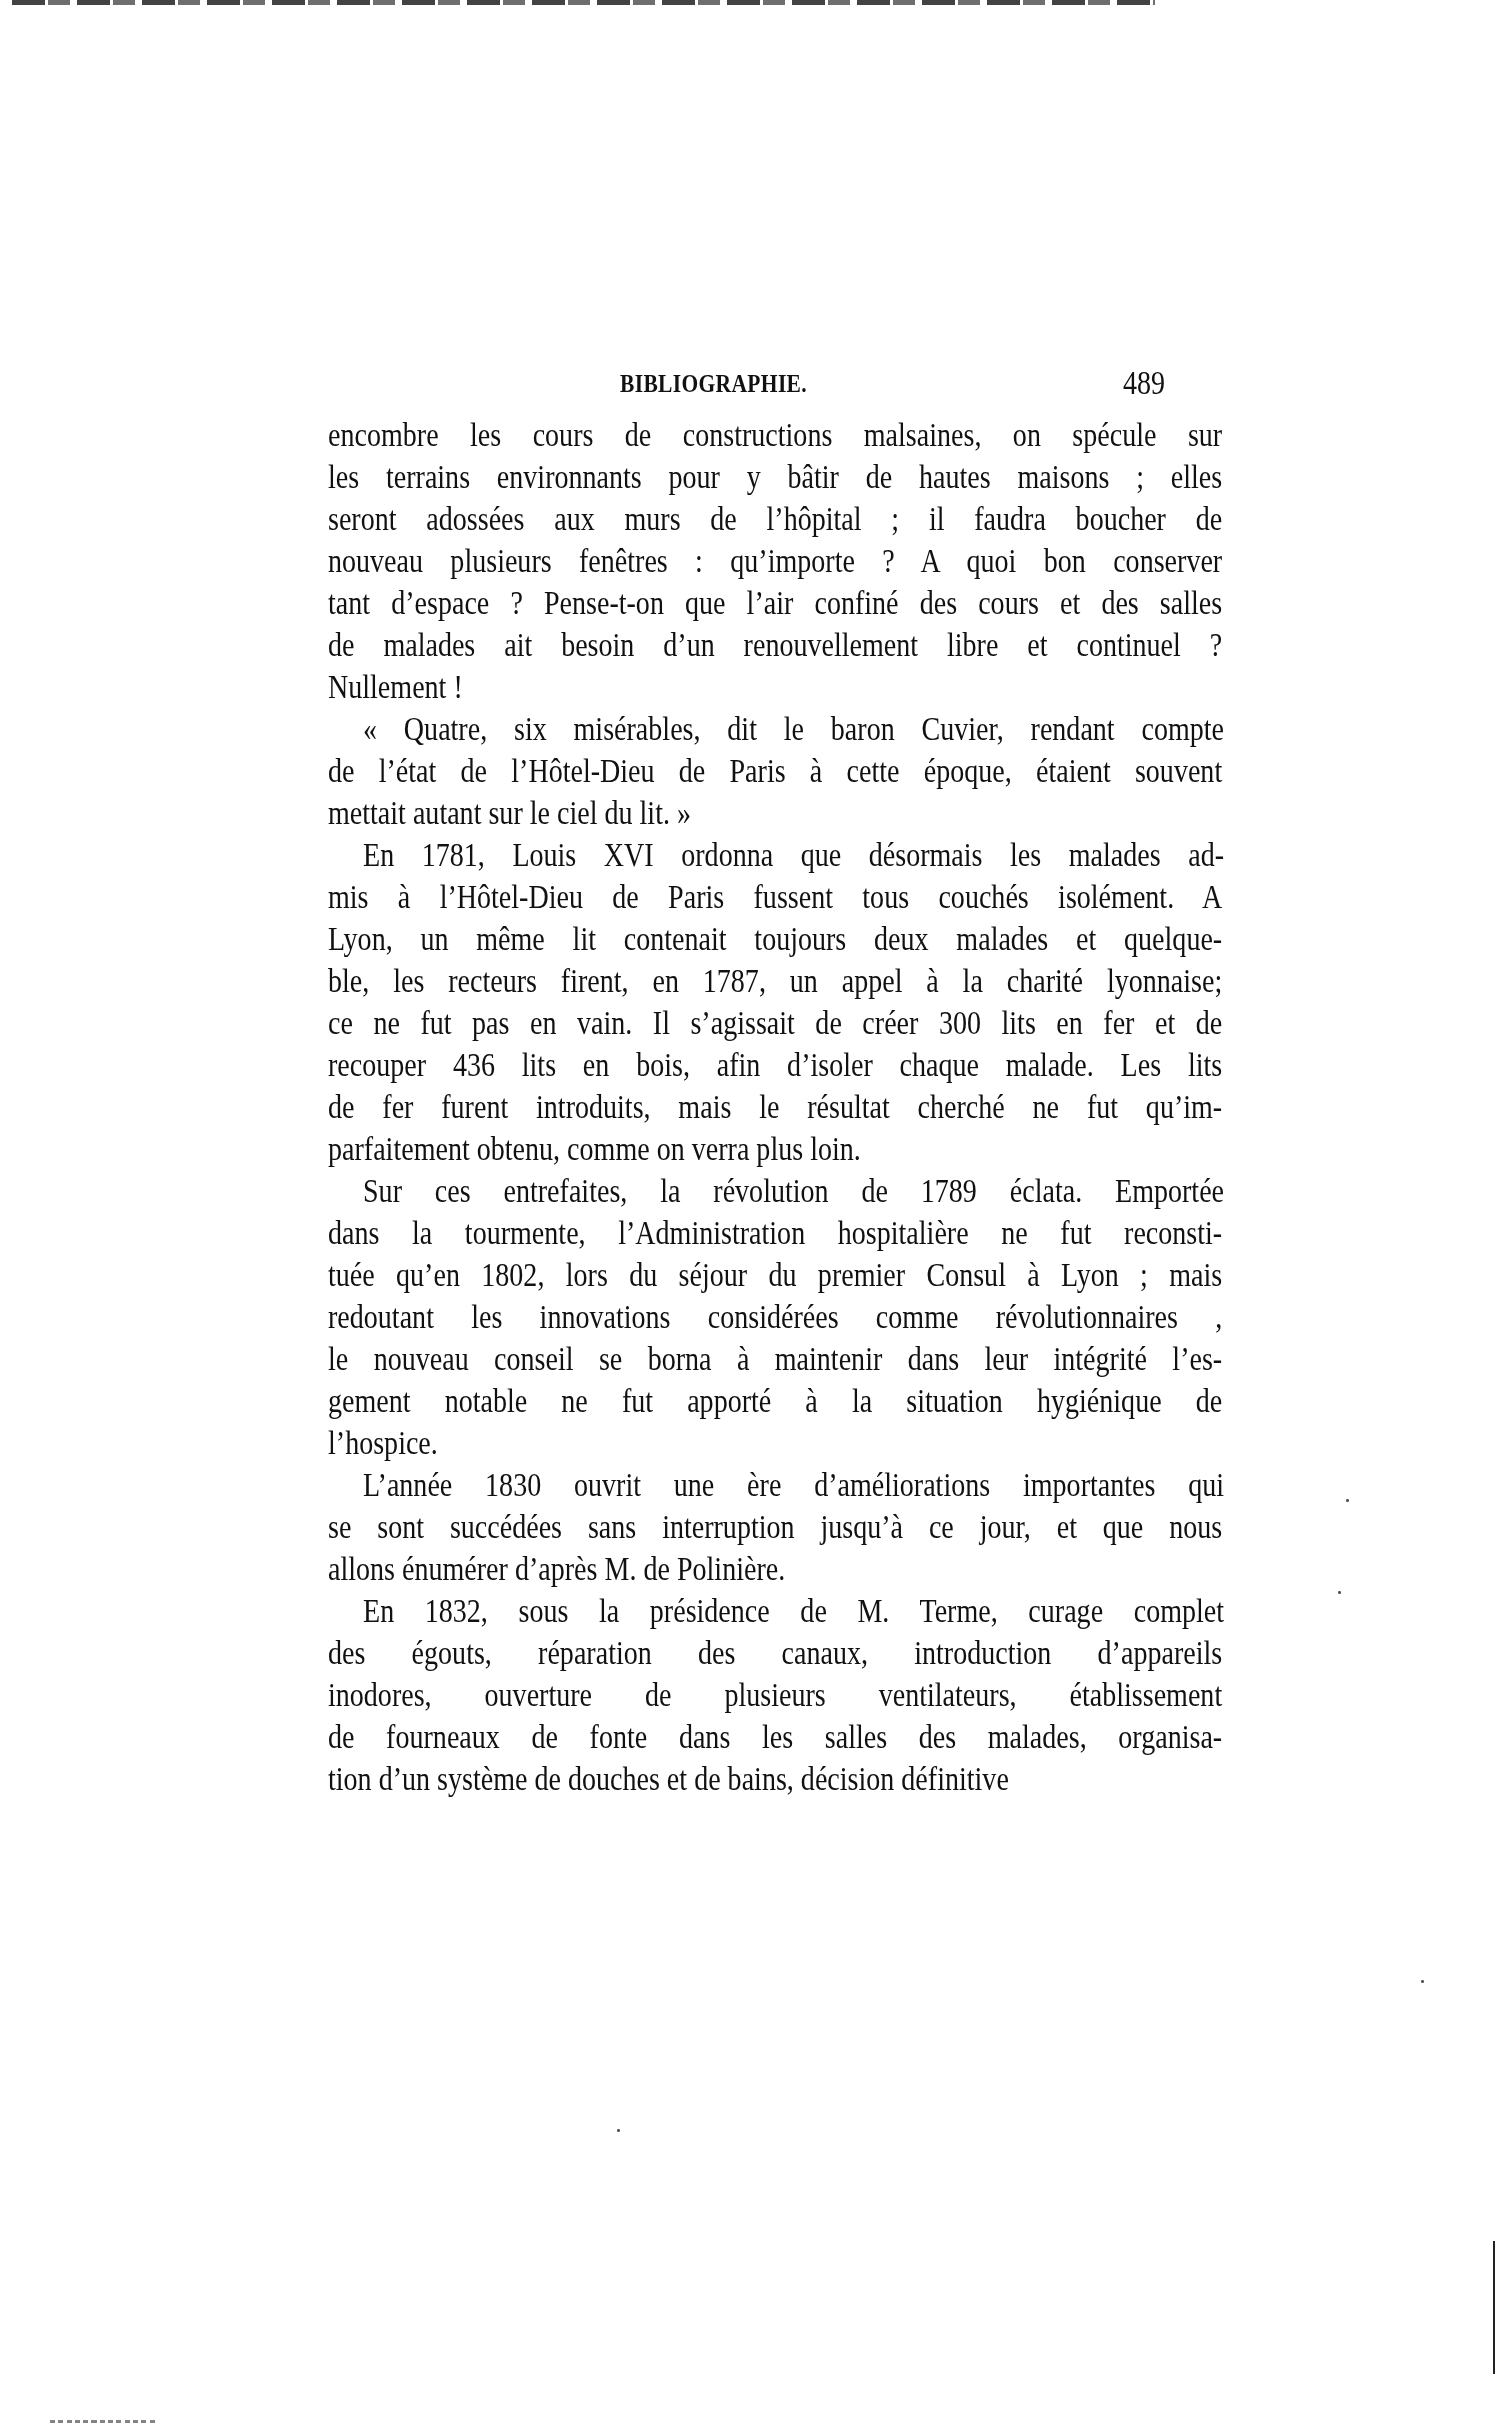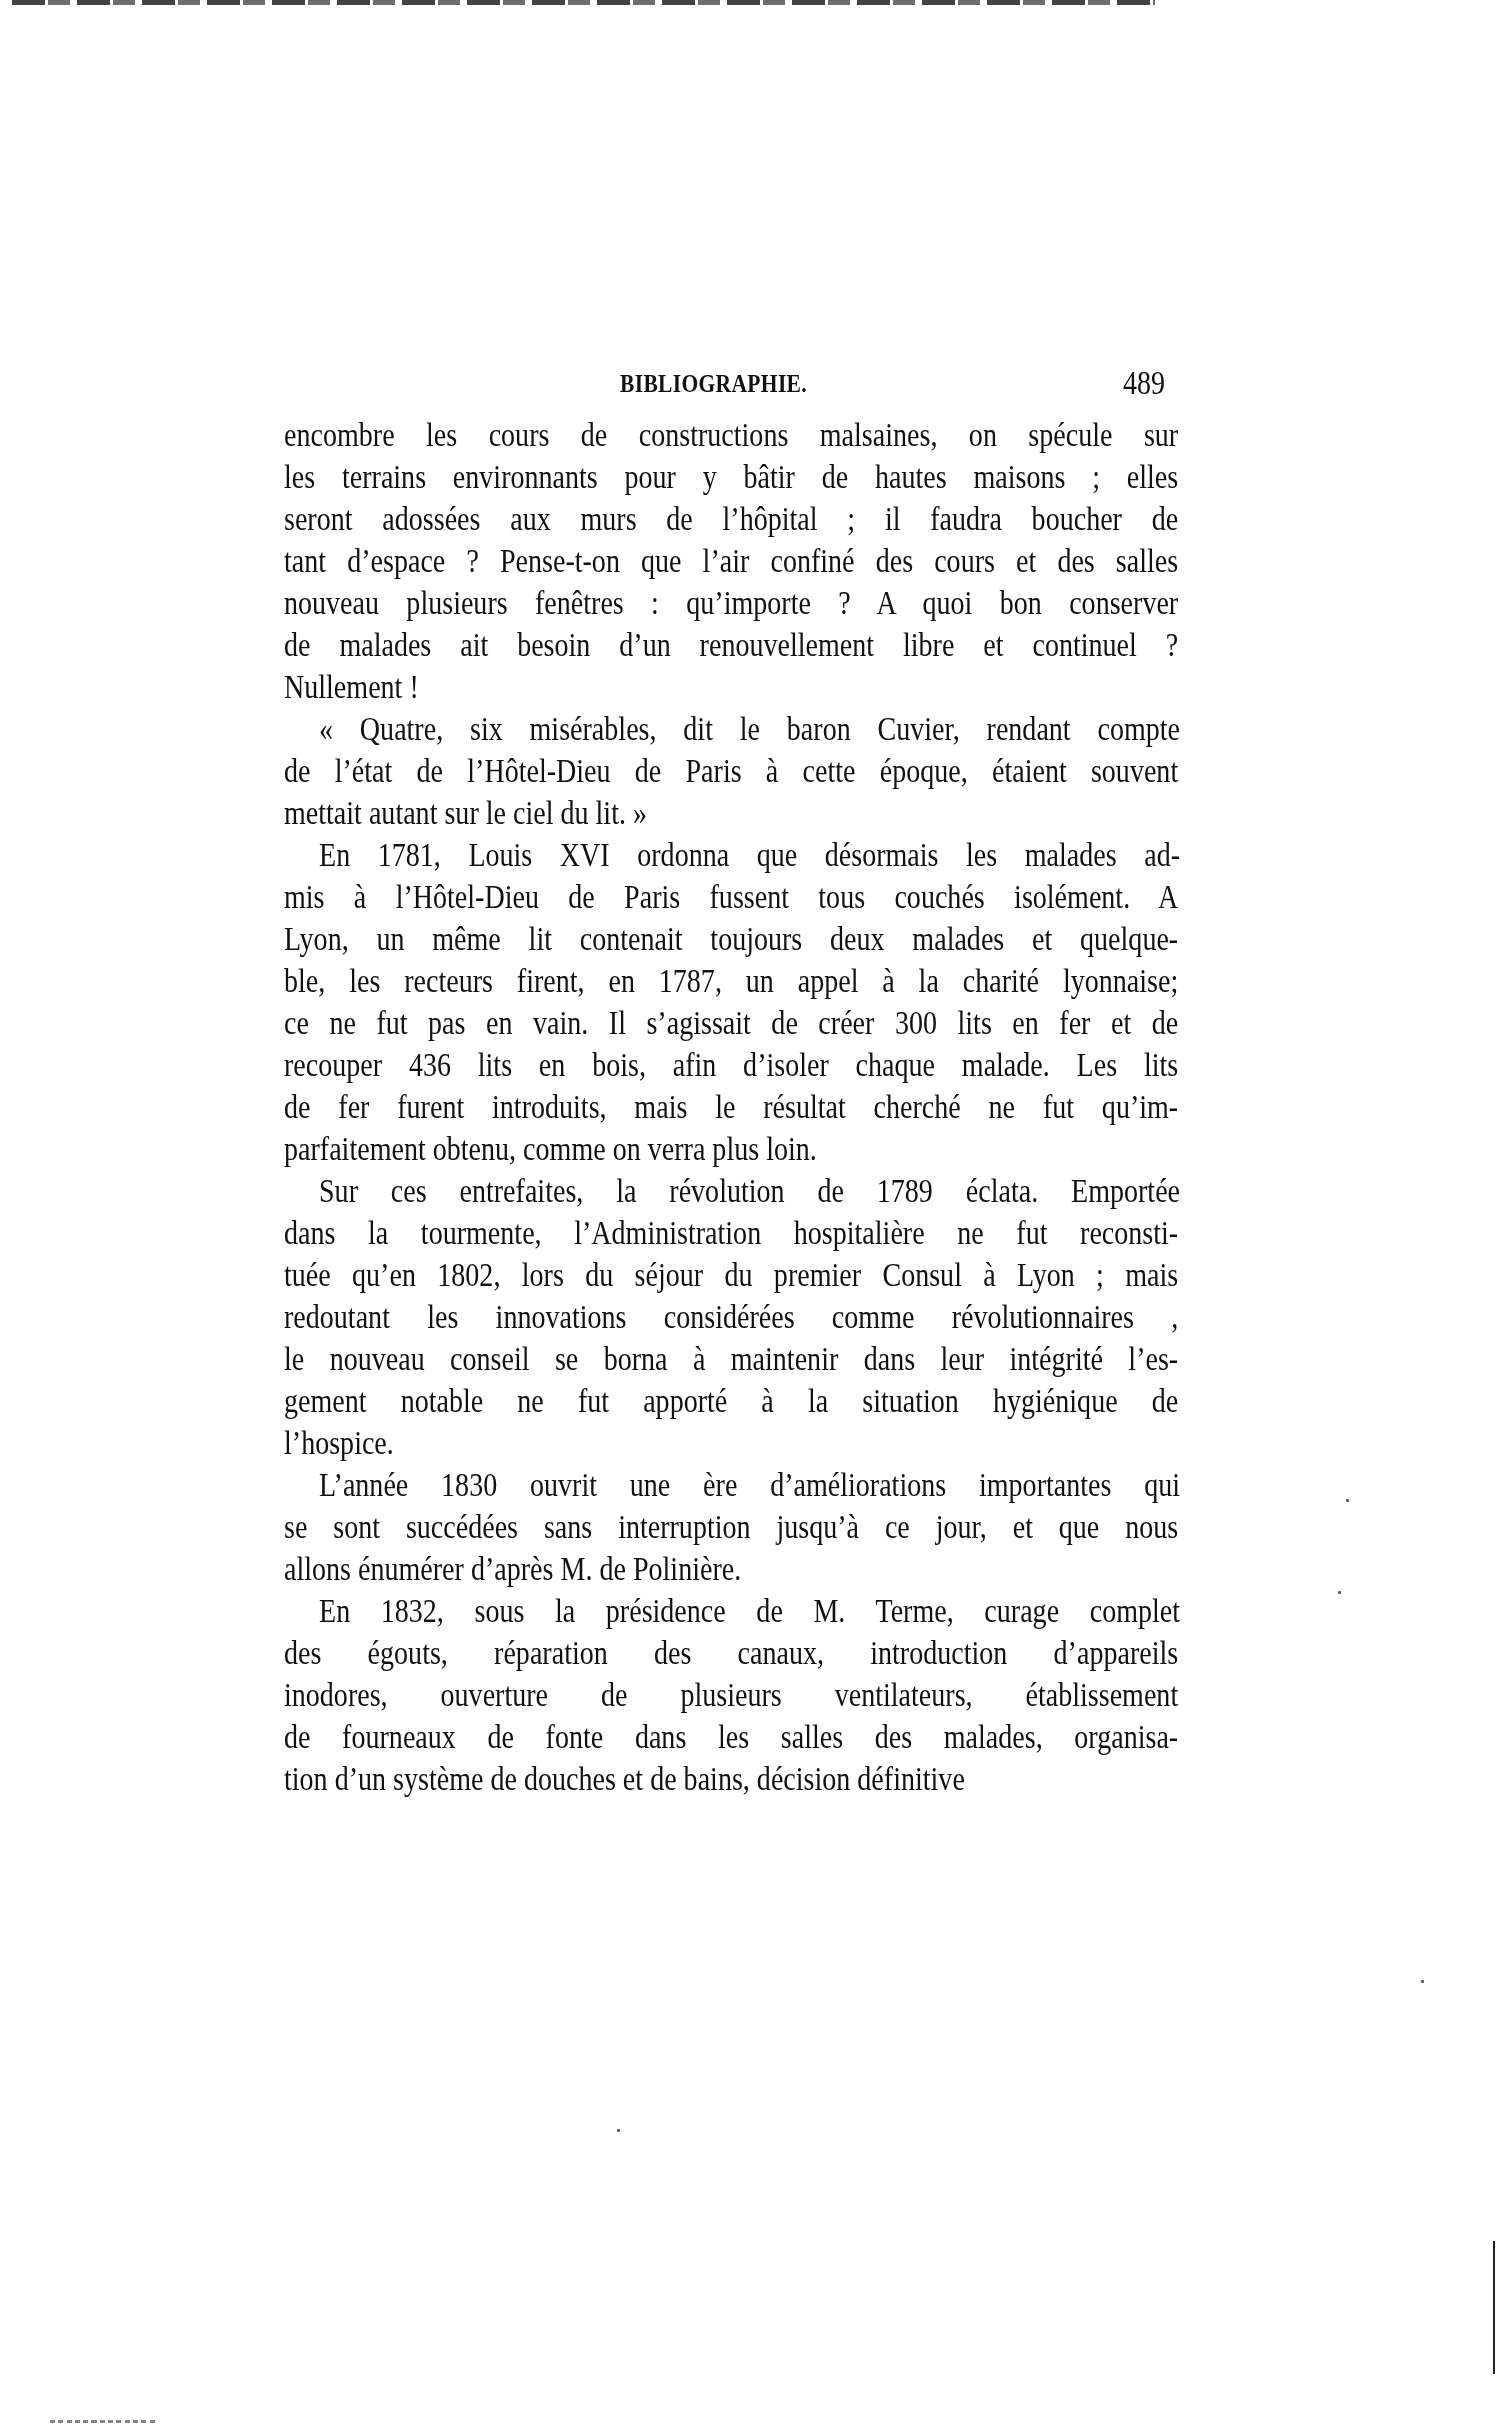--- a/index.html
+++ b/index.html
@@ -14,21 +14,21 @@
   .running-head { position: absolute; top: 370px; left: 0; width: 1235px; height: 28px; }
   .running-title { position: absolute; left: 620px; top: 0; width: 211px;
     font-family: "Liberation Serif", serif; font-weight: bold; font-size: 25px; line-height: 28px;
     letter-spacing: 0.4px; color: #111; white-space: nowrap;
     transform: scaleX(0.86); transform-origin: left center; }
   .page-number { position: absolute; left: 1123px; top: -3.3px;
     font-family: "Liberation Serif", serif; font-size: 33px; line-height: 33px; color: #111;
     transform: scaleX(0.85); transform-origin: left center; }
 
   .body-text { position: absolute; left: 284px; top: 414px; width: 895px; }
-  .line { position: relative; height: 42px; line-height: 42px; white-space: nowrap; }
+  .line { position: relative; height: 42px; line-height: 42px; white-space: nowrap; margin-left: 44px; }
   .line-inner { display: block; width: 1052px; transform: scaleX(0.85); transform-origin: left center;
     font-family: "Liberation Serif", serif; font-size: 33px; color: #111;
     text-align: justify; text-align-last: justify; }
   .line.indent .line-inner { width: 1013px; margin-left: 35px; }
   .line.last .line-inner { text-align-last: left; }
 </style>
 </head>
 <body>
 
 <div class="scan-edge-top"></div>
@@ -49,24 +49,24 @@
       <div class="line">
         <span class="line-inner">encombre les cours de constructions malsaines, on spécule sur</span>
       </div>
       <div class="line">
         <span class="line-inner">les terrains environnants pour y bâtir de hautes maisons ; elles</span>
       </div>
       <div class="line">
         <span class="line-inner">seront adossées aux murs de l’hôpital ; il faudra boucher de</span>
       </div>
       <div class="line">
-        <span class="line-inner">tant d’espace ? Pense-t-on que l’air confiné des cours et des salles</span>
+        <span class="line-inner">nouveau plusieurs fenêtres : qu’importe ? A quoi bon conserver</span>
       </div>
       <div class="line">
-        <span class="line-inner">nouveau plusieurs fenêtres : qu’importe ? A quoi bon conserver</span>
+        <span class="line-inner">tant d’espace ? Pense-t-on que l’air confiné des cours et des salles</span>
       </div>
       <div class="line">
         <span class="line-inner">de malades ait besoin d’un renouvellement libre et continuel ?</span>
       </div>
       <div class="line last">
         <span class="line-inner">Nullement !</span>
       </div>
     </div>
     <div>
       <div class="line indent">

